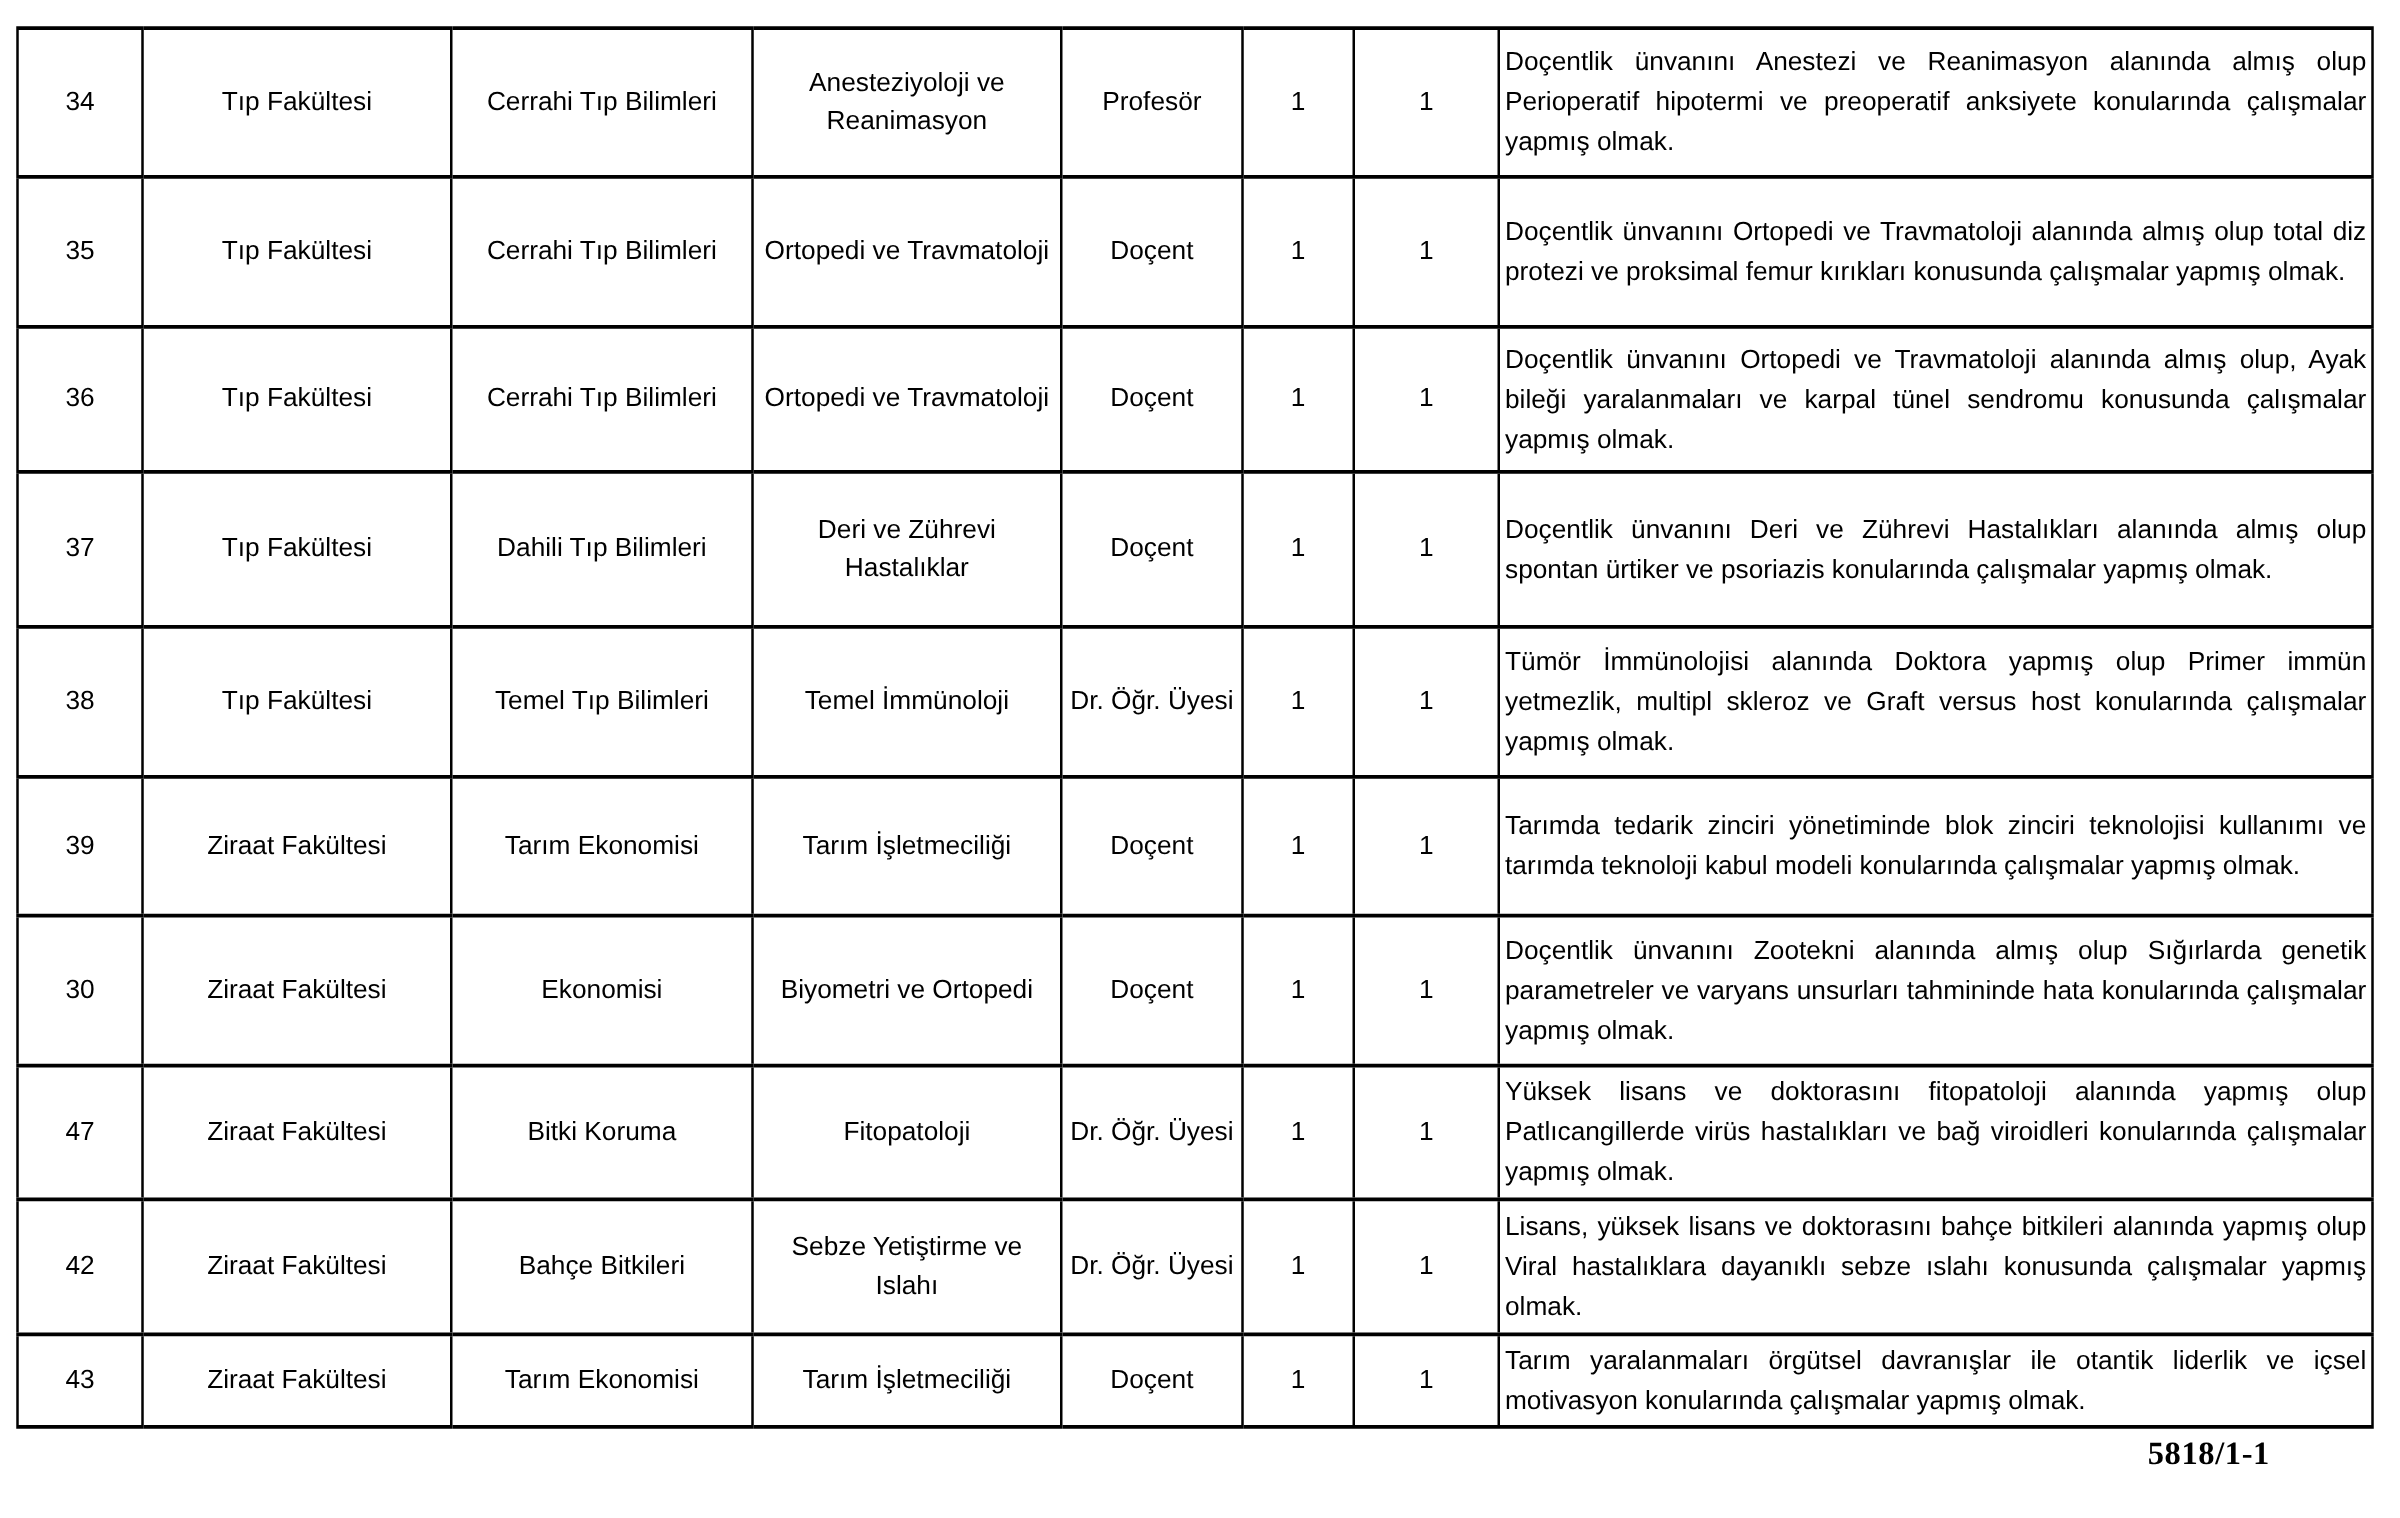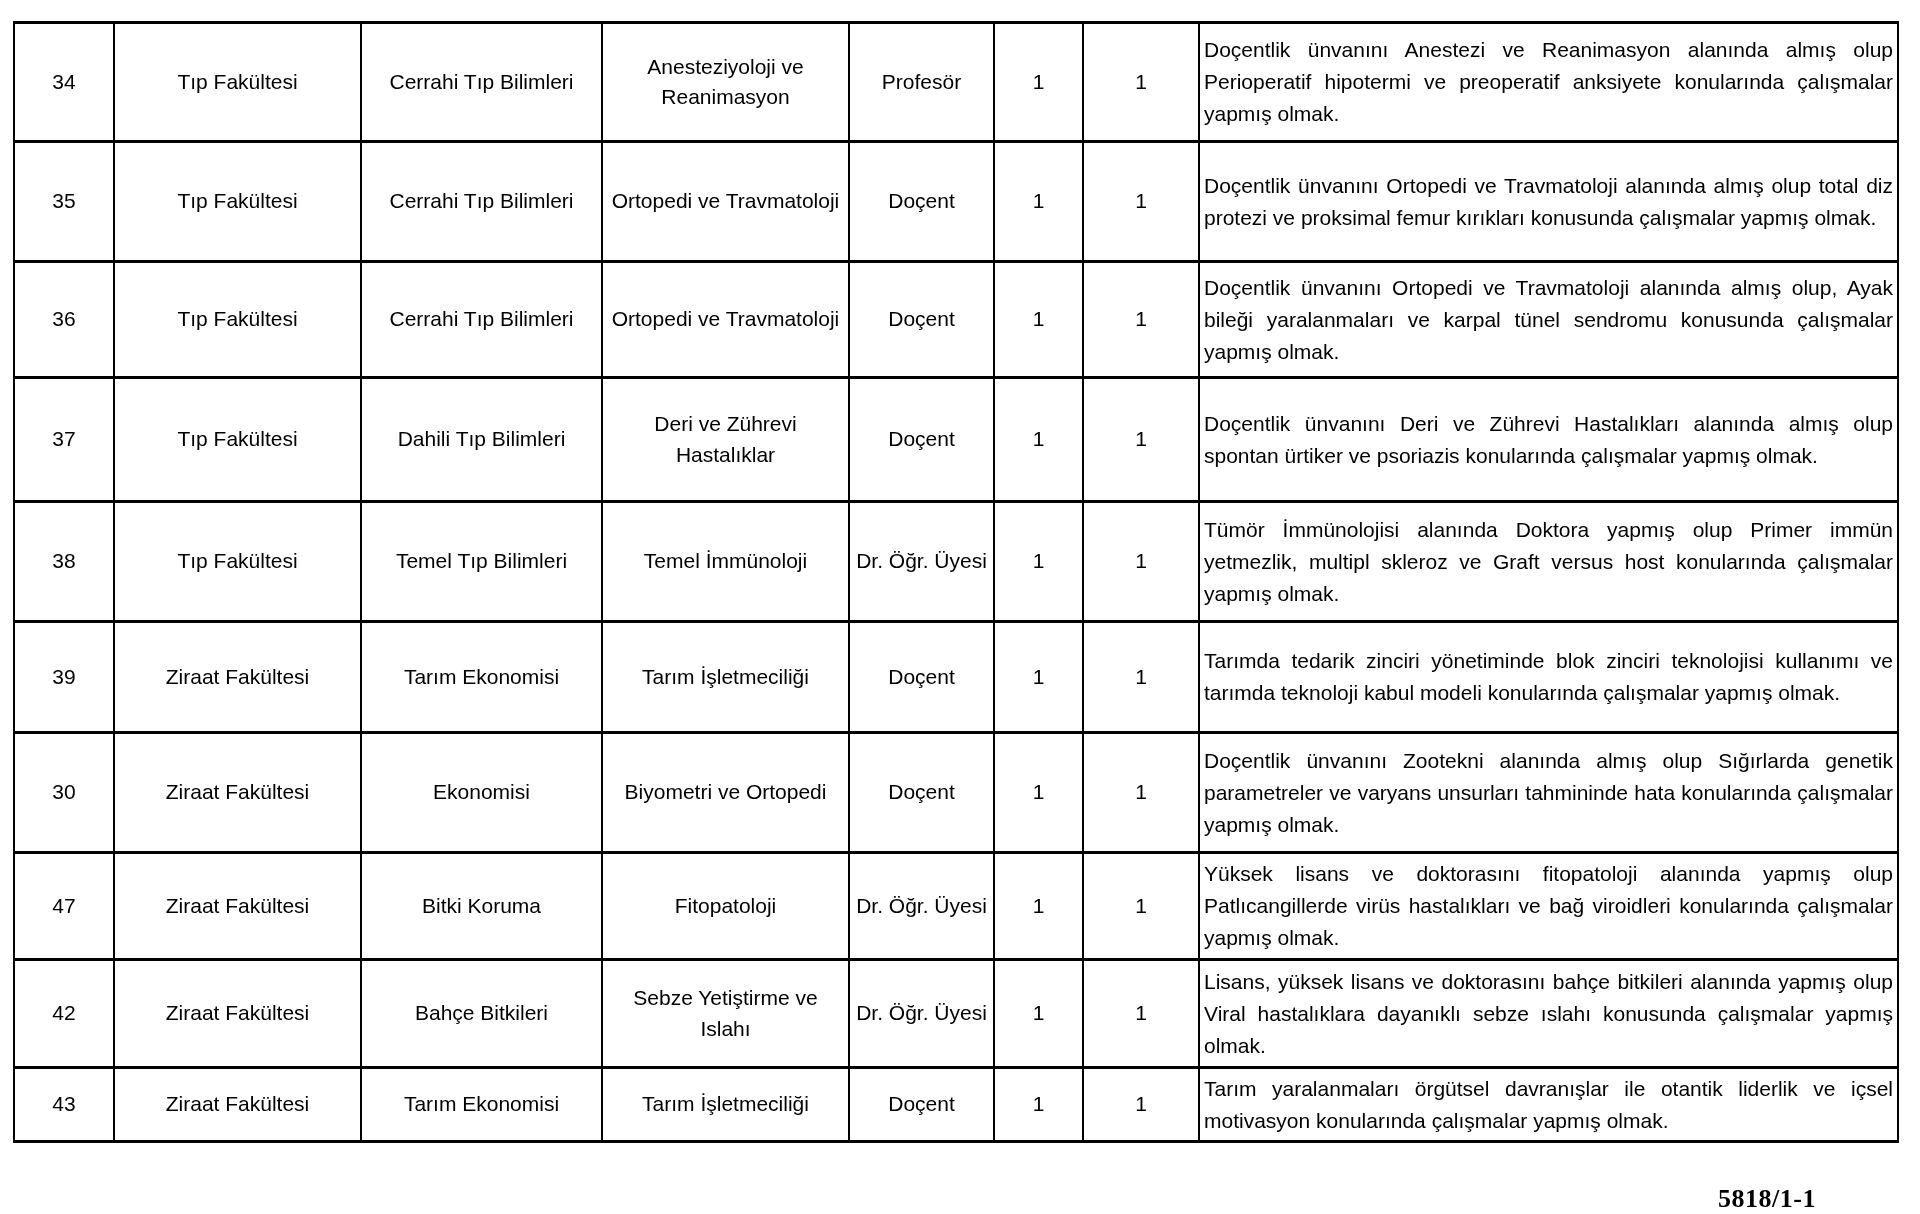--- a/index.html
+++ b/index.html
@@ -51,21 +51,21 @@
   tr:nth-child(4)  { height: 124px; margin-left: 27px; }
   tr:nth-child(5)  { height: 120px; }
   tr:nth-child(6)  { height: 111px; }
   tr:nth-child(7)  { height: 120px; }
   tr:nth-child(8)  { height: 107px; }
   tr:nth-child(9)  { height: 108px; }
   tr:nth-child(10) { height: 74px;  }
 
   .footer-ref {
     position: absolute;
-    top: 1184px;
+    top: 1148px;
     right: 104px;
     font-family: "Liberation Serif", serif;
     font-weight: bold;
     font-size: 26px;
     letter-spacing: 0.5px;
     color: #000;
   }
 </style>
 </head>
 <body>

